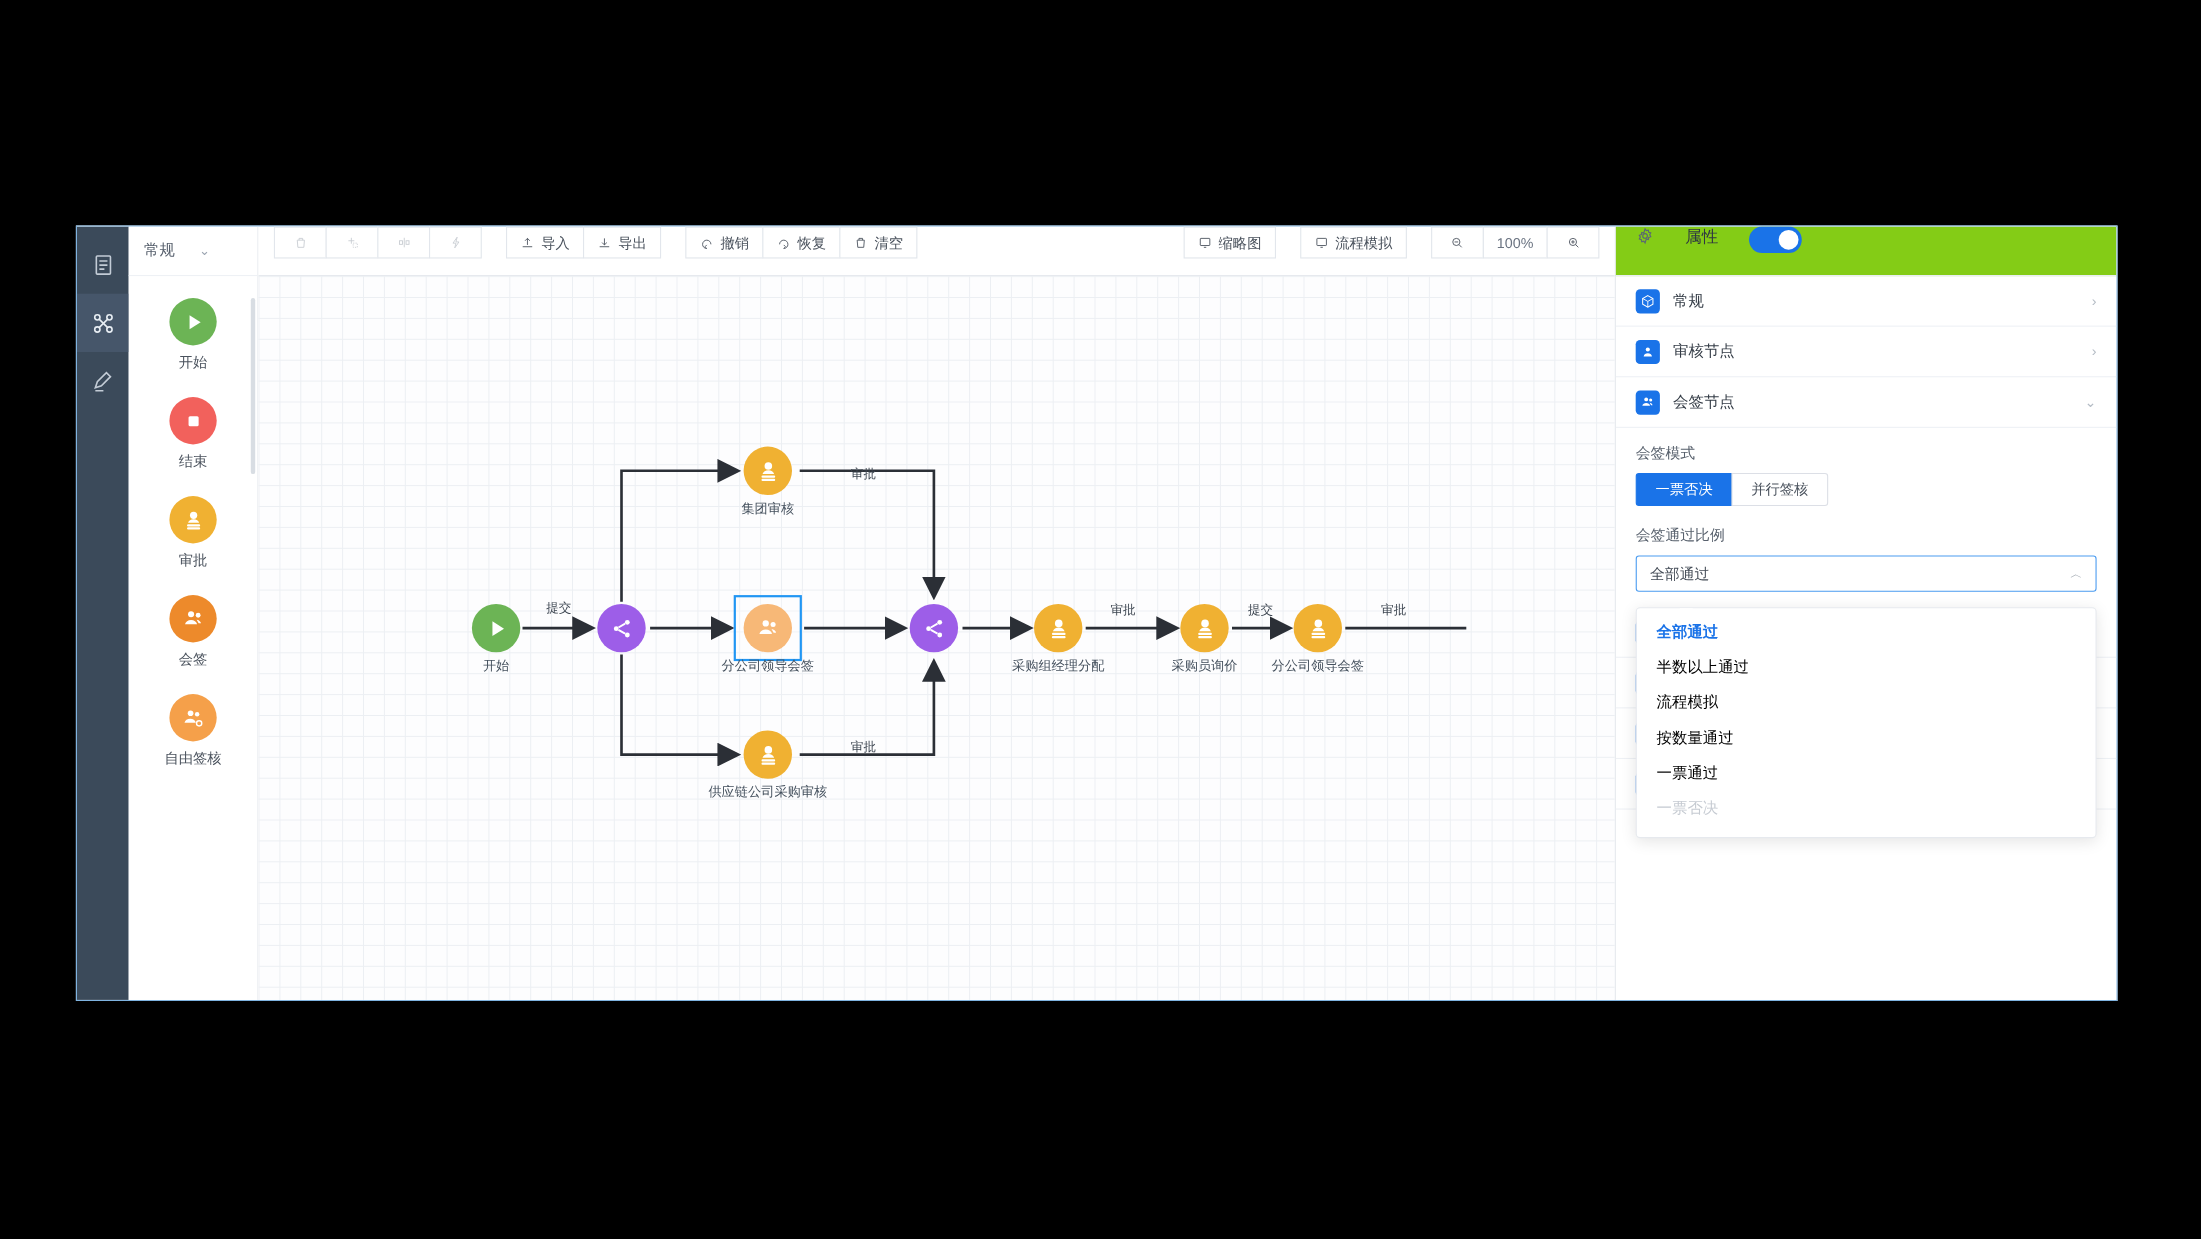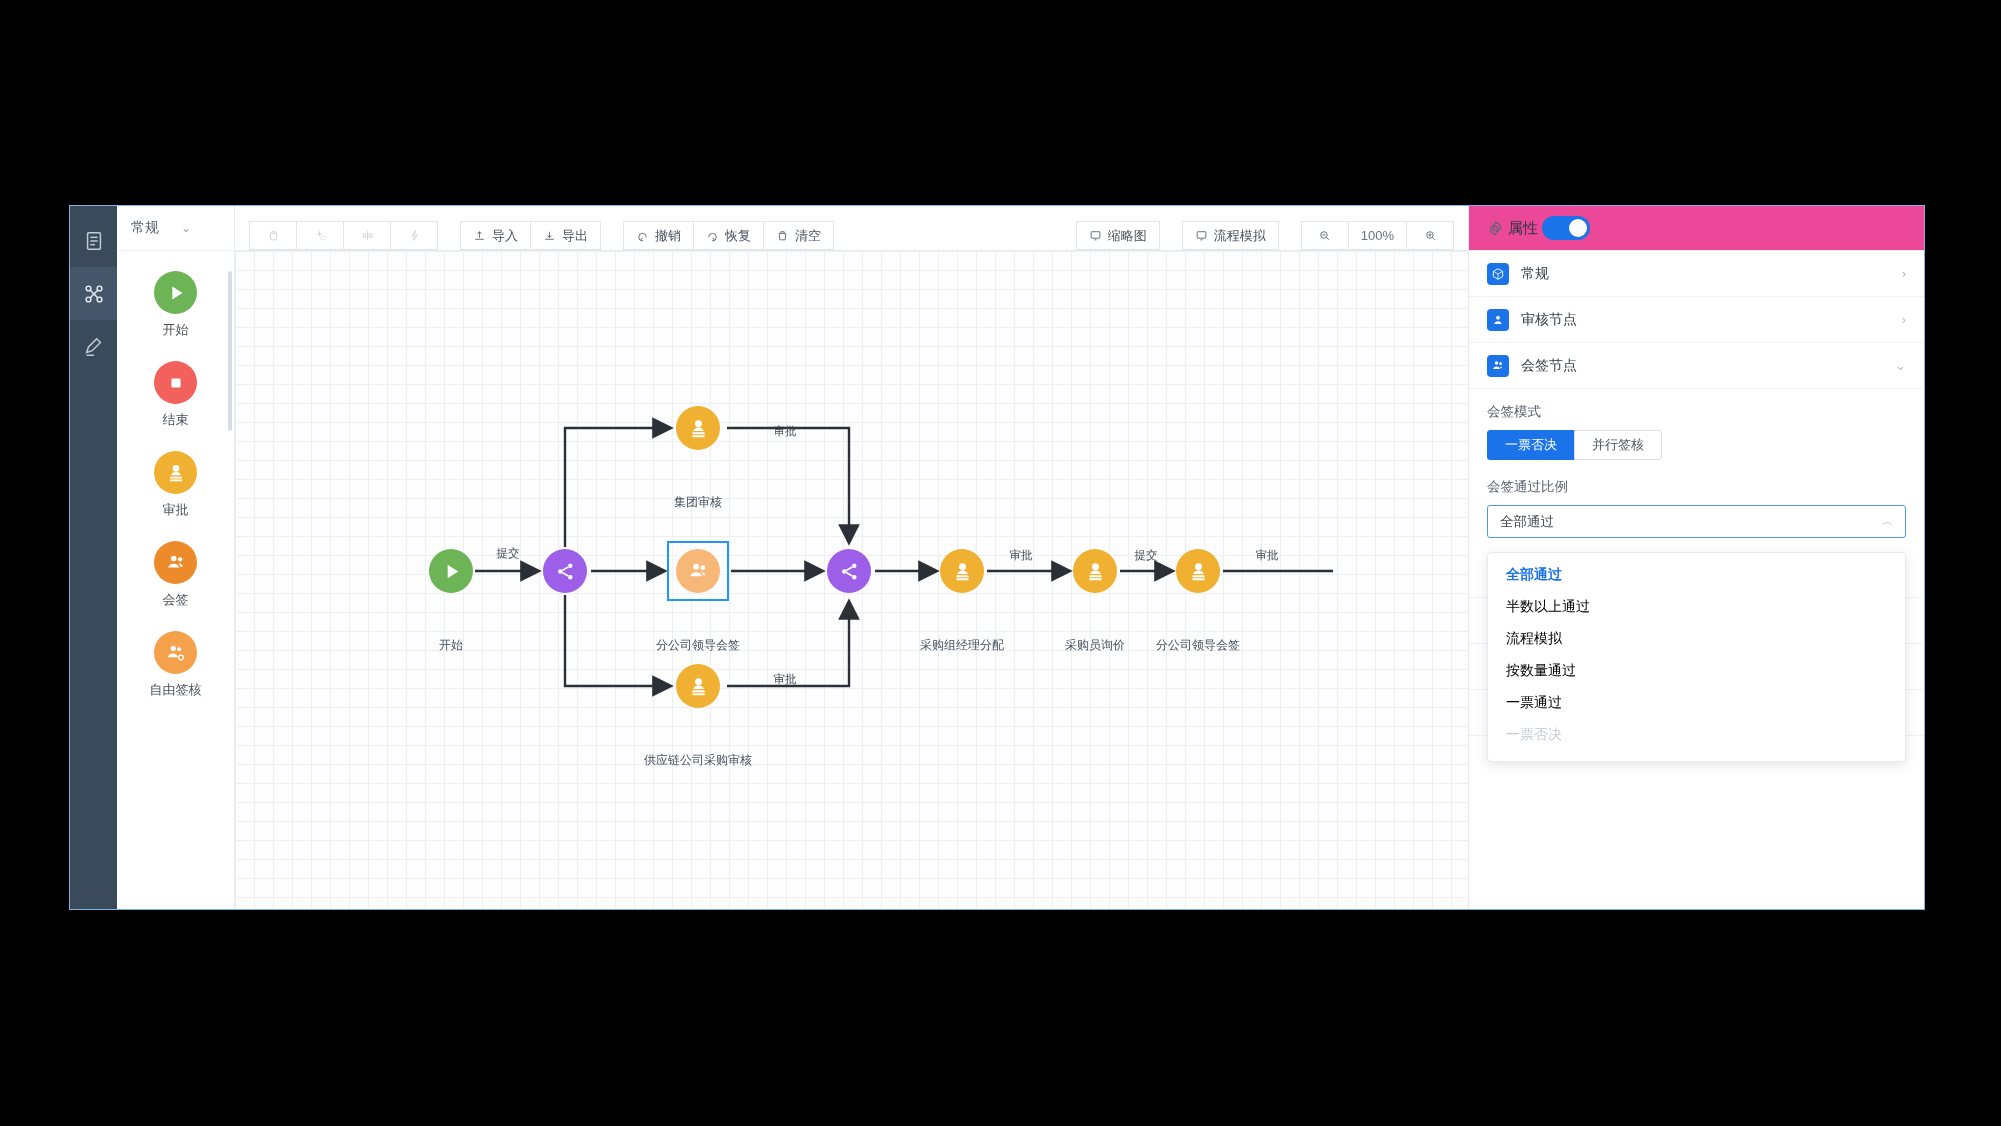--- a/index.html
+++ b/index.html
@@ -76,21 +76,21 @@
     background: #d8dde3;
   }
 
   
   .main-col { flex: 1; display: flex; flex-direction: column; min-width: 0; }
 
   .toolbar {
     height: 45px; flex: 0 0 45px;
     background: #fff;
     border-bottom: 1px solid #e6e9ee;
-    display: flex; align-items: flex-end;
+    display: flex; align-items: flex-start;
     padding: 0 14px;
     gap: 22px;
   }
   .tb-group { display: flex; align-items: center; }
   .tb-btn {
     height: 29px; min-width: 48px;
     padding: 0 12px;
     border: 1px solid #e2e6ec;
     background: #fff;
     display: flex; align-items: center; justify-content: center; gap: 6px;
@@ -123,21 +123,21 @@
   }
   .node .circ {
     width: 44px; height: 44px; border-radius: 50%;
     display: flex; align-items: center; justify-content: center;
   }
   .node .circ svg { width: 23px; height: 23px; fill: #fff; }
   .node .nlabel {
     position: absolute; top: 48px; left: 50%;
     transform: translateX(-50%);
     white-space: nowrap;
-    font-size: 12px; color: #44505d; margin-top: 40px;
+    font-size: 12px; color: #44505d;
   }
   .node.selected .selbox {
     position: absolute; left: 50%; top: 50%;
     width: 62px; height: 60px;
     transform: translate(-50%, -50%);
     border: 2px solid #2196f3;
     background: rgba(255,255,255,0.25);
   }
   .edge-label {
     position: absolute;
@@ -150,23 +150,23 @@
   
   .props {
     width: 456px; flex: 0 0 456px;
     border-left: 1px solid #e6e9ee;
     background: #fff;
     display: flex; flex-direction: column;
     position: relative;
   }
   .props-head {
     height: 45px; flex: 0 0 45px;
-    background: #ec4899;
+    background: #84cc16;
     border-bottom: 1px solid #e9edf2;
-    display: flex; align-items: center; gap: 4px;
+    display: flex; gap: 28px;
     padding: 0 18px;
   }
   .props-head .gear { width: 17px; height: 17px; stroke: #5b6774; fill: none; stroke-width: 1.5; }
   .props-head .ptitle { font-size: 15px; color: #2f3742; }
   .toggle {
     width: 48px; height: 24px; border-radius: 12px;
     background: #1a73e8; position: relative; cursor: pointer;
   }
   .toggle .knob {
     position: absolute; right: 3px; top: 3px;

